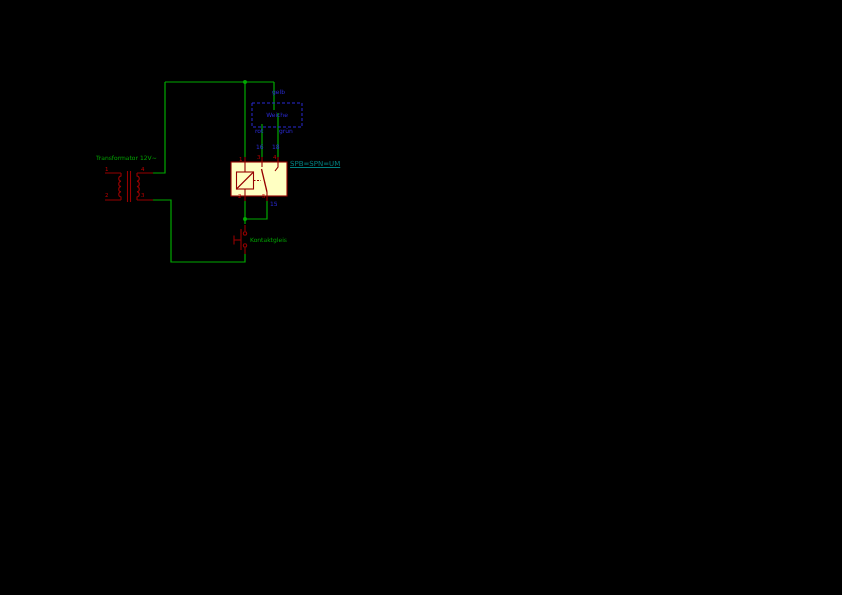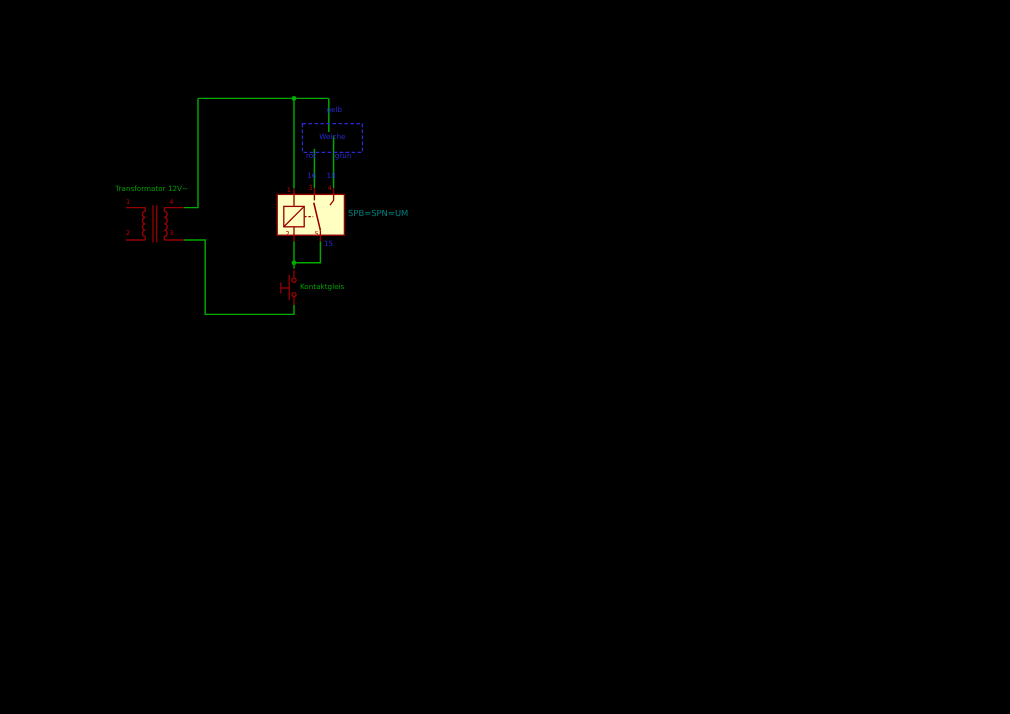--- a/index.html
+++ b/index.html
@@ -91,15 +91,15 @@
 <span class="lbl note-txt" style="left:256px;top:144px;">16</span>
 <span class="lbl note-txt" style="left:272px;top:144px;">18</span>
 <span class="lbl note-txt" style="left:270px;top:201px;">15</span>
 
 <span class="lbl pin-txt" style="left:239px;top:156px;">1</span>
 <span class="lbl pin-txt" style="left:238px;top:193px;">2</span>
 <span class="lbl pin-txt" style="left:257px;top:154px;">3</span>
 <span class="lbl pin-txt" style="left:273px;top:154px;">4</span>
 <span class="lbl pin-txt" style="left:262px;top:193px;">5</span>
 
-<span class="lbl value-txt" style="left:290px;top:175px;">SPB=SPN=UM</span>
+<span class="lbl value-txt" style="left:290px;top:161px;text-decoration:underline;">SPB=SPN=UM</span>
 
 <span class="lbl field-txt" style="left:250px;top:237px;">Kontaktgleis</span>
 
 </body></html>

